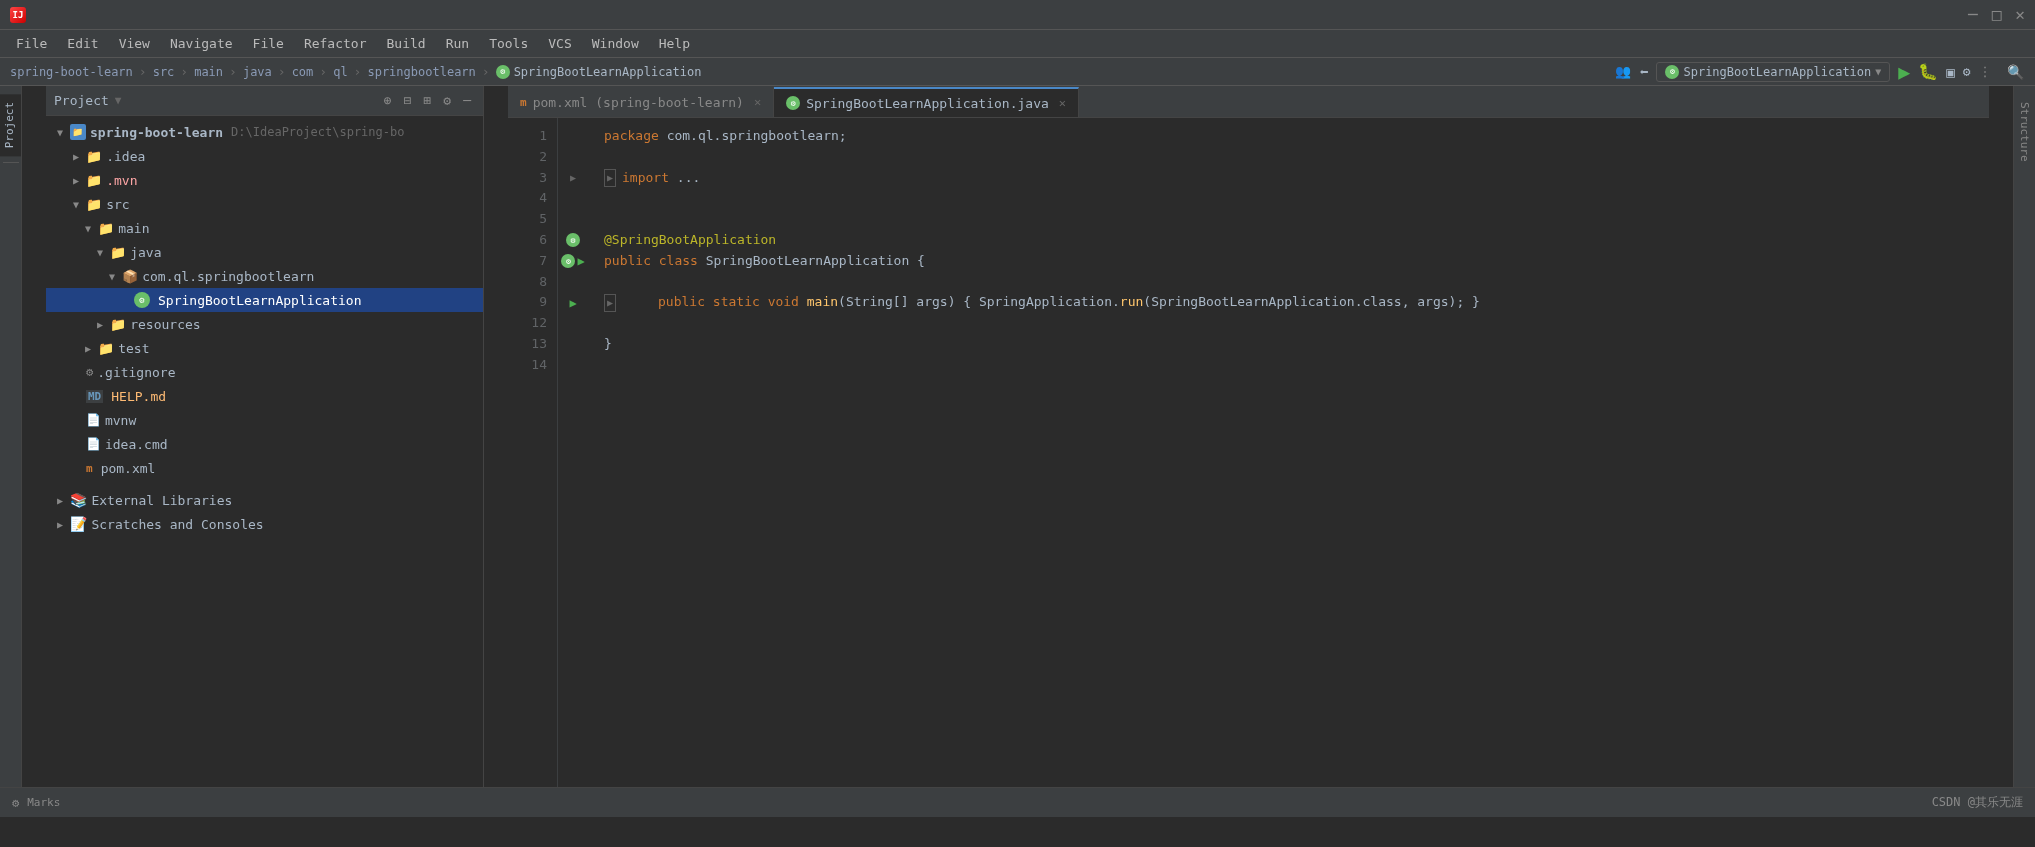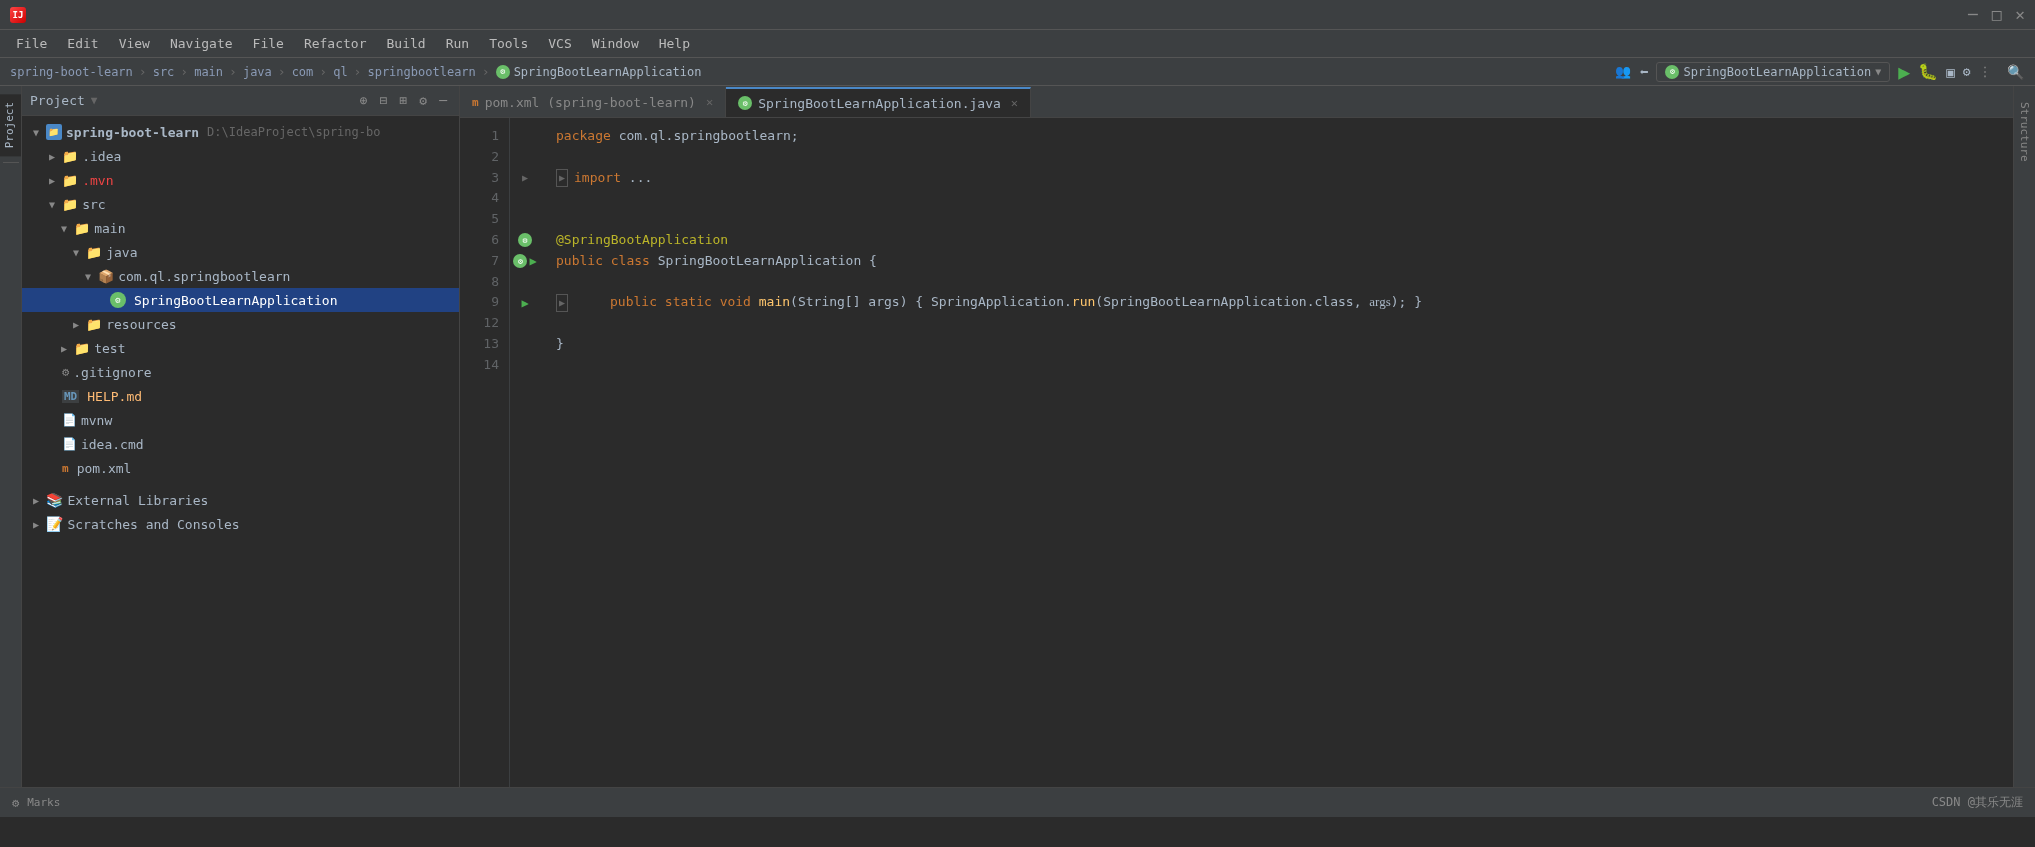--- a/index.html
+++ b/index.html
@@ -322,21 +322,21 @@
     </div>
     <span class="run-btn">▶</span>
     <span style="color:#f06292; font-size:16px; cursor:pointer;">🐛</span>
     <span style="color:#a9b7c6; font-size:14px; cursor:pointer;">▣</span>
     <span style="color:#a9b7c6; font-size:13px; cursor:pointer;">⚙</span>
     <span style="color:#888; cursor:pointer;">⋮</span>
     <span style="color:#888; font-size:14px; cursor:pointer; margin-left:8px;">🔍</span>
   </div>
 </div>
 
-<div class="main-layout" style="height: calc(847px - 30px - 28px - 28px - 60px);">
+<div class="main-layout" style="height: calc(847px - 30px - 28px - 28px - 60px); gap: 24px;">
 
   <div style="width:22px; background:#3c3f41; border-right:1px solid #444; display:flex; flex-direction:column; align-items:center; padding-top:8px; gap:2px;">
     <div style="writing-mode:vertical-rl; transform:rotate(180deg); font-size:11px; color:#a9b7c6; padding:8px 3px; cursor:pointer; background:#2b2b2b; width:100%; text-align:center;">Project</div>
     <div style="width:16px; height:1px; background:#555; margin:4px 0;"></div>
   </div>
 
   <div class="project-panel">
     <div class="project-header">
       <div class="project-header-title">
         <span style="color:#a9b7c6; font-size:13px;">Project</span>
@@ -363,21 +363,21 @@
         <span style="width:12px;"></span>
         <span class="tree-arrow">▶</span>
         <span class="folder-icon">📁</span>
         <span style="color:#a9b7c6;font-size:13px;">.idea</span>
       </div>
 
       <div class="tree-item">
         <span style="width:12px;"></span>
         <span class="tree-arrow">▶</span>
         <span class="folder-icon">📁</span>
-        <span style="color:#ef4444;font-size:13px;">.mvn</span>
+        <span style="color:#fca5a5;font-size:13px;">.mvn</span>
       </div>
 
       <div class="tree-item">
         <span style="width:12px;"></span>
         <span class="tree-arrow">▼</span>
         <span class="folder-icon">📁</span>
         <span style="color:#a9b7c6;font-size:13px;">src</span>
       </div>
 
       <div class="tree-item">
@@ -573,21 +573,21 @@
           <span class="fn">main</span>
           <span class="punc">(</span>
           <span style="color:#a9b7c6;">String[] args</span>
           <span class="punc">)</span>
           <span class="punc"> { </span>
           <span style="color:#a9b7c6;">SpringApplication.</span>
           <span class="fn">run</span>
           <span class="punc">(</span>
           <span style="color:#a9b7c6;">SpringBootLearnApplication</span>
           <span class="punc">.class, </span>
-          <span style="color:#a9b7c6;font-family:Liberation Serif, serif;">args</span>
+          <span style="color:#a9b7c6;">args</span>
           <span class="punc">); }</span>
         </div>
 
         <div class="code-line">&nbsp;</div>
 
         <div class="code-line">
           <span class="punc">}</span>
         </div>
 
         <div class="code-line">&nbsp;</div>

